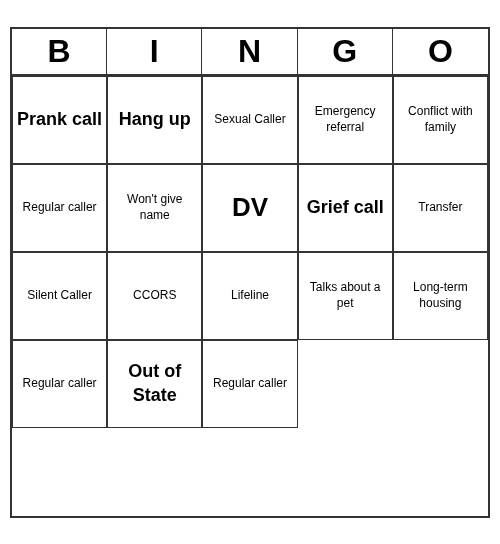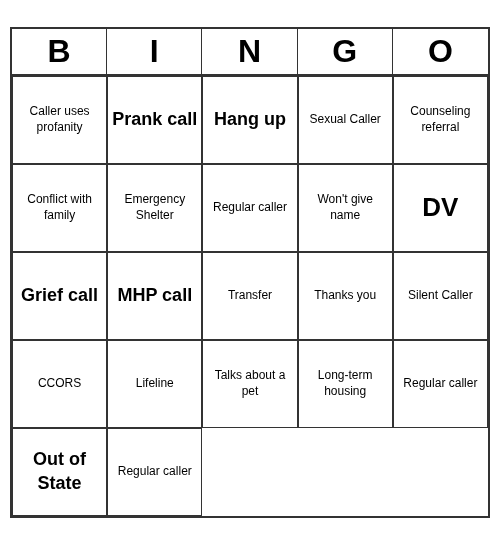--- a/index.html
+++ b/index.html
@@ -68,34 +68,30 @@
 
 <div class="bingo-container">
   <div class="bingo-header">
   <div class="bingo-header-cell">B</div>
       <div class="bingo-header-cell">I</div>
       <div class="bingo-header-cell">N</div>
       <div class="bingo-header-cell">G</div>
       <div class="bingo-header-cell">O</div>
     </div>
   <div class="bingo-grid">
-  <div class="bingo-cell">Caller uses profanity</div>
       <div class="bingo-cell medium-text">Prank call</div>
       <div class="bingo-cell medium-text">Hang up</div>
       <div class="bingo-cell">Sexual Caller</div>
-      <div class="bingo-cell">Counseling referral</div>
+      <div class="bingo-cell">Emergency referral</div>
       <div class="bingo-cell">Conflict with family</div>
-      <div class="bingo-cell">Emergency Shelter</div>
       <div class="bingo-cell">Regular caller</div>
       <div class="bingo-cell">Won't give name</div>
       <div class="bingo-cell large-text">DV</div>
       <div class="bingo-cell medium-text">Grief call</div>
-      <div class="bingo-cell medium-text">MHP call</div>
       <div class="bingo-cell">Transfer</div>
-      <div class="bingo-cell">Thanks you</div>
       <div class="bingo-cell">Silent Caller</div>
       <div class="bingo-cell">CCORS</div>
       <div class="bingo-cell">Lifeline</div>
       <div class="bingo-cell">Talks about a pet</div>
       <div class="bingo-cell">Long-term housing</div>
       <div class="bingo-cell">Regular caller</div>
       <div class="bingo-cell medium-text">Out of State</div>
       <div class="bingo-cell">Regular caller</div>
     </div>
 </div>

